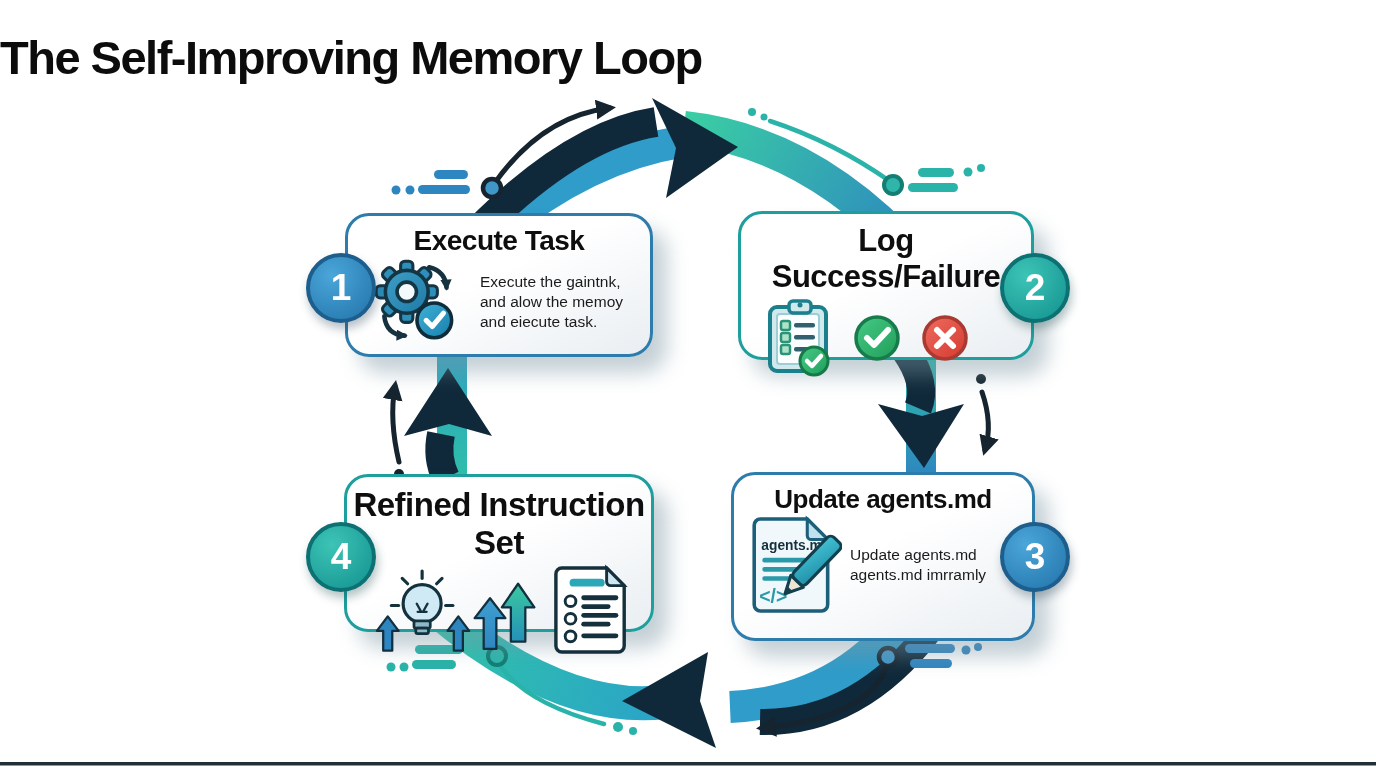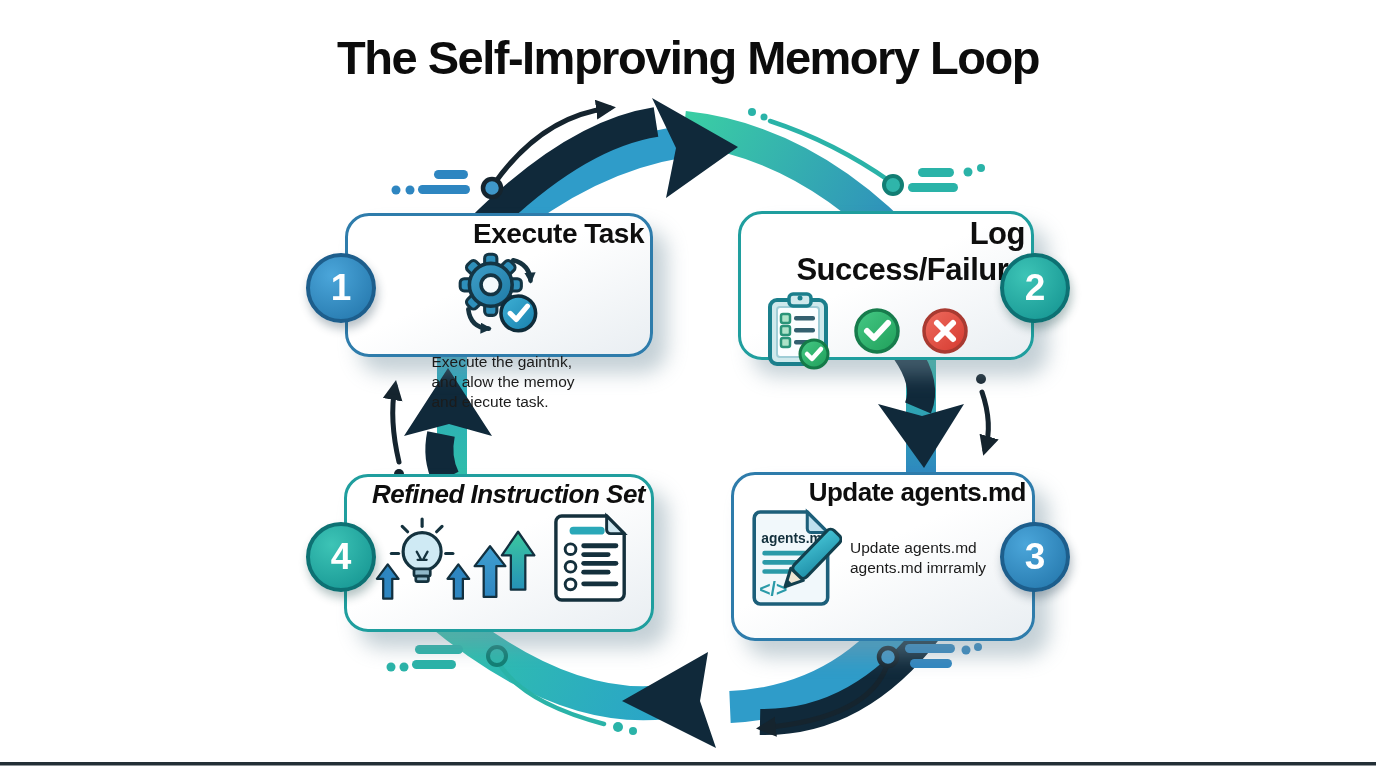--- a/index.html
+++ b/index.html
@@ -1,39 +1,39 @@
 <!DOCTYPE html>
 <html><head>
 <meta charset="utf-8">
 <style>
   html,body { margin:0; padding:0; background:#fff; }
   .canvas { position:relative; width:1376px; height:768px; background:#ffffff; overflow:hidden;
             font-family:"Liberation Sans", sans-serif; }
-  .title { position:absolute; top:30px; left:0; width:100%; text-align:center; margin:0;
+  .title { position:absolute; top:30px; left:0; width:100%; margin:0;
            font-size:47px; font-weight:800; letter-spacing:-1.5px; color:#0c0c0c; z-index:4; }
   svg.bg { position:absolute; left:0; top:0; z-index:1; }
 
   .card { position:absolute; z-index:2; border-radius:24px; box-sizing:border-box;
           background:linear-gradient(155deg,#ffffff 45%,#e9eef2);
           box-shadow:14px 16px 20px rgba(125,150,165,.45); }
   .card-blue { border:3px solid #2e7cab; }
   .card-teal { border:3px solid #1f9e9e; }
-  .card h2 { margin:2px 6px 2px; text-align:right; font-weight:800; letter-spacing:-0.5px; color:#0e0e0e; }
+  .card h2 { margin:9px 6px 2px; text-align:center; font-weight:800; letter-spacing:-0.5px; color:#0e0e0e; }
   .row { display:flex; align-items:center; }
   .desc { font-size:15.5px; line-height:1.28; color:#1b1b1b; white-space:pre-line; }
 
   #card1 { left:345px; top:213px; width:308px; height:144px; }
   #card2 { left:738px; top:211px; width:296px; height:149px; }
   #card3 { left:731px; top:472px; width:304px; height:169px; }
   #card4 { left:344px; top:474px; width:310px; height:158px; }
   #card1 h2 { font-size:28px; }
   #card2 h2 { font-size:31px; }
   #card3 h2 { font-size:26px; }
-  #card4 h2 { font-size:26px;font-style:italic; }
-  #card1 .row { padding:0 12px 0 20px; gap:10px; margin-top:-4px;flex-direction:column; }
+  #card4 h2 { font-size:33px; }
+  #card1 .row { padding:0 12px 0 20px; gap:10px; margin-top:-4px; }
   #card2 .row { padding-left:26px; gap:20px; margin-top:4px; }
   #card3 .row { padding:0 8px 0 12px; gap:8px; margin-top:-2px; }
   #card4 .row { justify-content:center; gap:14px; margin-top:2px; }
 
   .badge { position:absolute; z-index:3; width:62px; height:62px; border-radius:50%;
            display:flex; align-items:center; justify-content:center;
            font-size:37px; font-weight:800; color:#ffffff; }
   .badge-blue { background:radial-gradient(circle at 35% 30%,#4ba6da,#2173a8); border:4px solid #1d5e8c;
                 box-shadow:2px 6px 10px rgba(20,50,70,.30); }
   .badge-teal { background:radial-gradient(circle at 35% 30%,#3dc4b6,#12918f); border:4px solid #0d7173;

